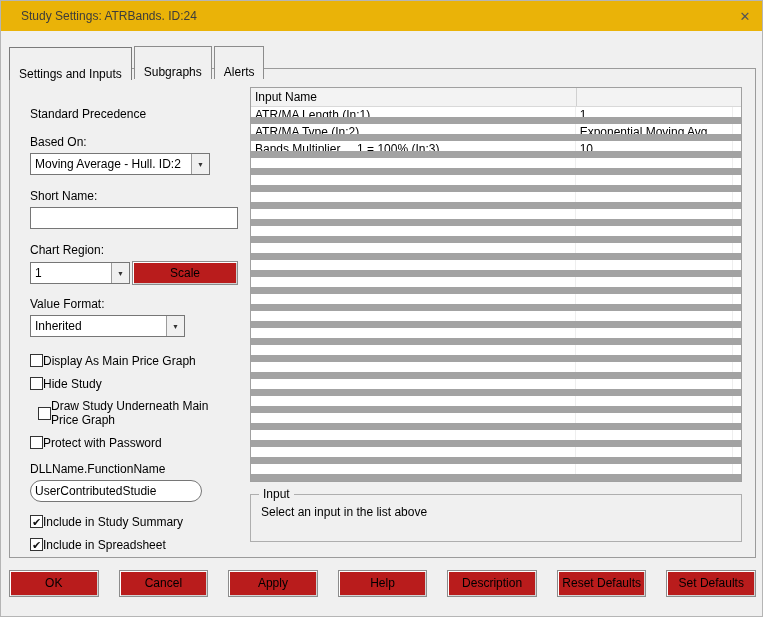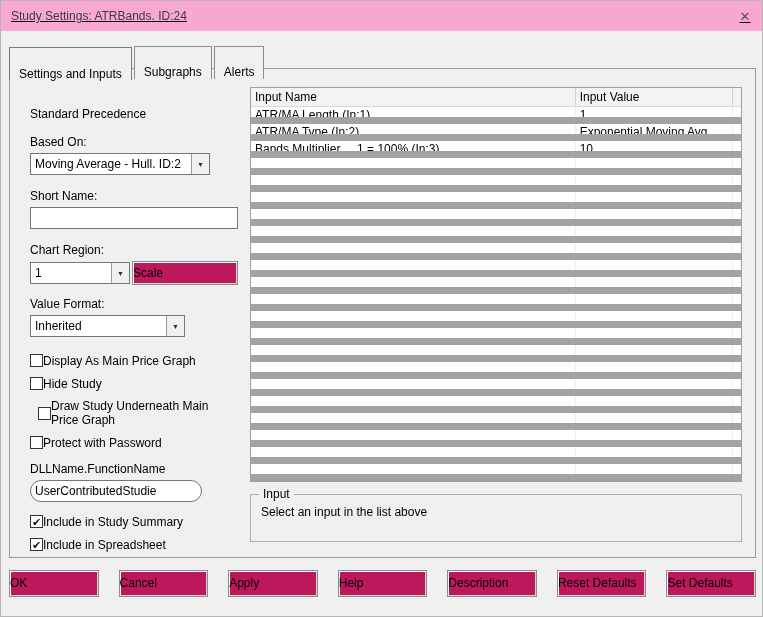--- a/index.html
+++ b/index.html
@@ -14,26 +14,25 @@
     position: relative;
     width: 763px;
     height: 617px;
     background: #f0f0f0;
     border: 1px solid #b5b5b5;
     overflow: hidden;
   }
   
   .titlebar {
     height: 30px;
-    background: #f9a8d4;
+    background: #eab308;
     display: flex;
     align-items: center;
     justify-content: space-between;
-    padding-left: 10px;
-    text-decoration: underline;
+    padding-left: 20px;
   }
   .titlebar .title { color: #3c3c3c; }
   .titlebar .close {
     width: 34px; height: 30px;
     display: flex; align-items: center; justify-content: center;
     color: #555; font-size: 13px; cursor: default;
   }
   
   .tabs {
     position: absolute; left: 8px; top: 45px;
@@ -93,27 +92,27 @@
   .txt {
     width: 100%; height: 22px;
     border: 1px solid #767676;
     background: #fff;
     font-family: "Liberation Sans", sans-serif;
     font-size: 12px;
     padding: 0 4px;
   }
   .inline-row { display: flex; align-items: center; height: 24px; }
   .btn {
-    background: #be185d;
+    background: #b91c1c;
     border: 1px solid #8c8c8c;
     box-shadow: inset 1px 1px 0 #ffffff, inset -1px -1px 0 #d2d2d2;
     font-family: "Liberation Sans", sans-serif;
     font-size: 12px;
     cursor: default;
-    text-align: left;
+    text-align: center;
   }
   .scale-btn { width: 106px; height: 24px; margin-left: 2px; }
   .cb { display: flex; align-items: center; gap: 0; cursor: default; }
   .cb.h15 { min-height: 15px; }
   .cb .box {
     flex: 0 0 13px; width: 13px; height: 13px;
     border: 1px solid #333;
     background: #fff;
     font-size: 11px; line-height: 12px; text-align: center;
     color: #111;
@@ -240,21 +239,20 @@
       <div class="cb h15">
         <span class="box">✔</span>
         <span class="cblabel">Include in Spreadsheet</span>
       </div>
 
     </div>
 
     <div class="inputs-table">
       <div class="thead">
         <div class="th c-name">Input Name</div>
-        <div class="th c-value">Input Value</div>
         <div class="th c-fill"></div>
       </div>
       <div>
         <div class="trow">
           <div class="td c-name">ATR/MA Length  (In:1)</div>
           <div class="td c-value">1</div>
           <div class="td c-fill"></div>
         </div>
         <div class="trow">
           <div class="td c-name">ATR/MA Type  (In:2)</div>

